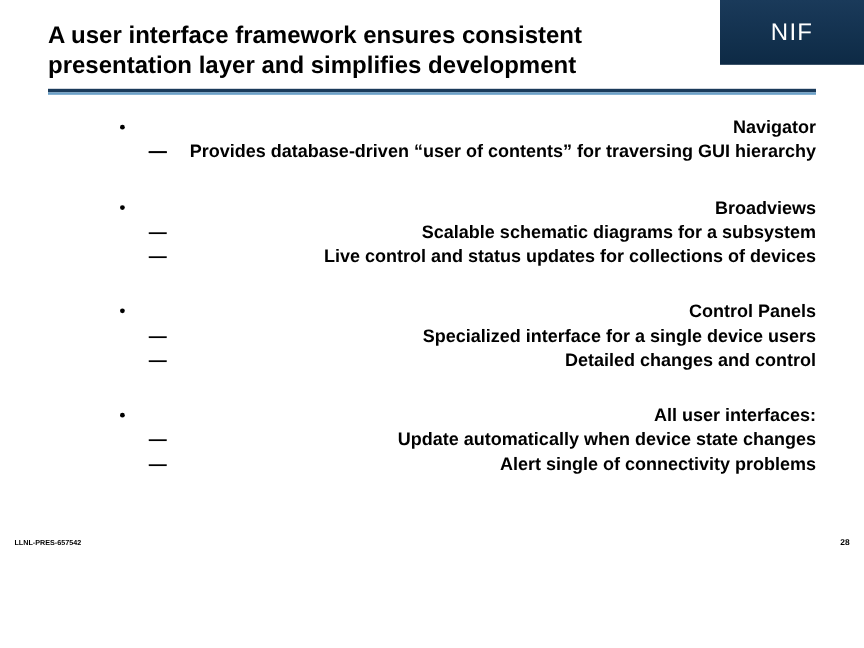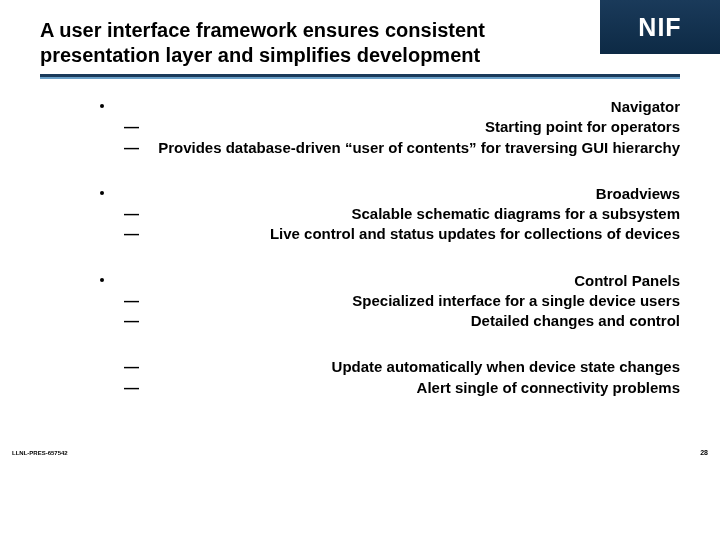--- a/index.html
+++ b/index.html
@@ -1,21 +1,21 @@
 <!DOCTYPE html>
 <html><head>
 <meta charset="utf-8">
 <style>
   * { margin: 0; padding: 0; box-sizing: border-box; }
   html, body { width: 720px; height: 540px; background: #fff; font-family: Arial, Helvetica, sans-serif; color: #000; }
   .slide { position: relative; width: 720px; height: 466px; }
   .header { position: relative; padding: 18px 40px 0 40px; }
   .title { font-size: 20px; font-weight: bold; line-height: 1.25; max-width: 500px; }
   .logo { position: absolute; top: 0; right: 0; width: 120px; height: 54px; background: linear-gradient(#1a3a5a,#0d2a45); display: flex; align-items: center; justify-content: center; }
-  .logo-text { color: #fff; font-size: 25px; font-weight: bold; letter-spacing: 1px; }
+  .logo-text { color: #fff; font-size: 20px; font-weight: normal; letter-spacing: 1px; }
   .rule-wrap { margin-top: 6px; width: 100%; }
   .rule-dark { height: 3px; background: #1a3a5a; }
   .rule-light { height: 2px; background: #6aa0c8; }
   .body { padding: 18px 40px 0 100px; font-size: 15px; font-weight: bold; line-height: 1.35; }
   .b1 { margin-bottom: 26px; text-align: right; }
   .b1-head { position: relative; padding-left: 14px; }
   .b1-head .dot { position: absolute; left: 0; top: 7px; width: 4px; height: 4px; background: #000; border-radius: 50%; }
   .b2 { position: relative; padding-left: 46px; }
   .b2 .dash { position: absolute; left: 24px; top: 0; }
   .footer-left { position: absolute; left: 12px; bottom: 10px; font-size: 6px; font-weight: bold; color: #000; }
@@ -33,37 +33,38 @@
     <div class="rule-wrap">
       <div class="rule-dark"></div>
       <div class="rule-light"></div>
     </div>
   </div>
 
   <div class="body">
 
     <div class="b1">
       <div class="b1-head"><span class="dot"></span><span>Navigator</span></div>
-      <div class="b2"><span class="dash">—</span><span>Starting point for operators</span></div>
+      <div class="b2"><span class="dash">—</span></div>
       <div class="b2"><span class="dash">—</span><span>Provides database-driven “user of contents” for traversing GUI hierarchy</span></div>
     </div>
 
     <div class="b1">
       <div class="b1-head"><span class="dot"></span><span>Broadviews</span></div>
       <div class="b2"><span class="dash">—</span><span>Scalable schematic diagrams for a subsystem</span></div>
       <div class="b2"><span class="dash">—</span><span>Live control and status updates for collections of devices</span></div>
     </div>
 
     <div class="b1">
       <div class="b1-head"><span class="dot"></span><span>Control Panels</span></div>
       <div class="b2"><span class="dash">—</span><span>Specialized interface for a single device users</span></div>
       <div class="b2"><span class="dash">—</span><span>Detailed changes and control</span></div>
     </div>
 
     <div class="b1">
+      <div class="b1-head"><span class="dot"></span><span>All user interfaces:</span></div>
       <div class="b2"><span class="dash">—</span><span>Update automatically when device state changes</span></div>
       <div class="b2"><span class="dash">—</span><span>Alert single of connectivity problems</span></div>
     </div>
 
   </div>
 
   <div class="footer-left">LLNL-PRES-657542</div>
   <div class="footer-right">28</div>
 
 </div>

